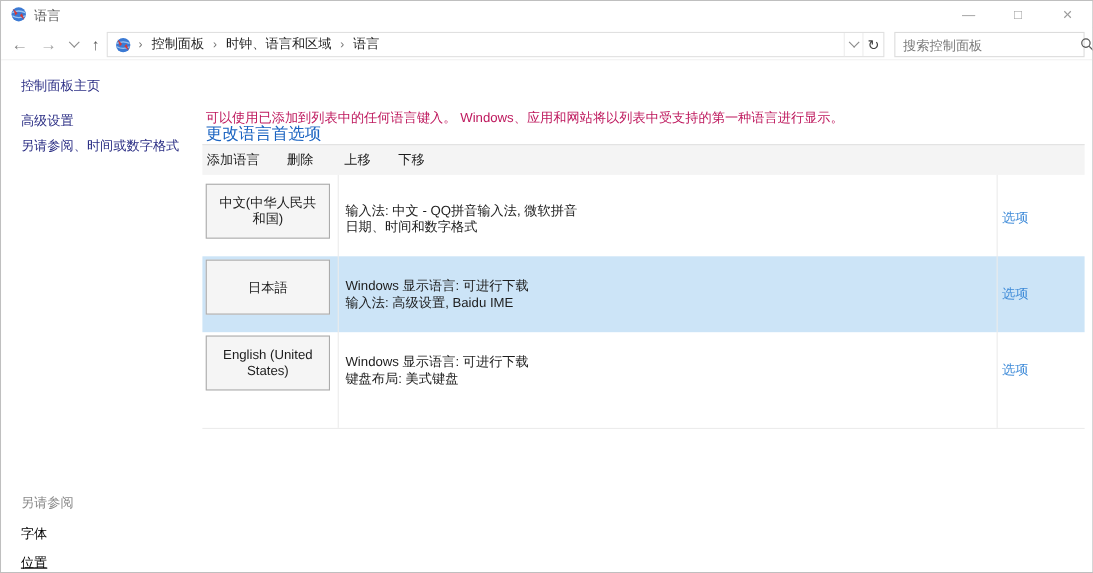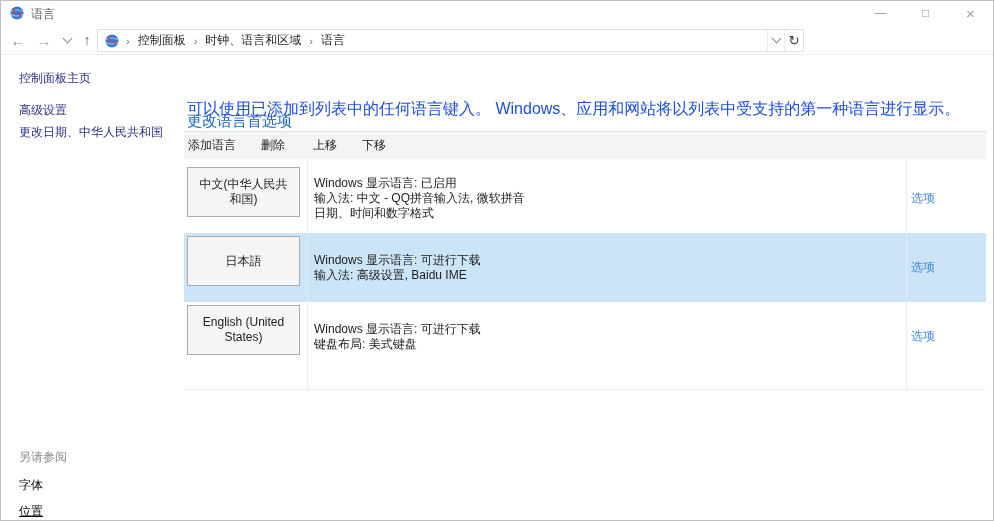--- a/index.html
+++ b/index.html
@@ -45,21 +45,21 @@
   .sl-0 { top:15px;text-align:center; }
   .sl-1 { top:47px; }
   .sl-2 { top:69px; }
   .see-also { position:absolute; left:18px; top:394px; font-size:12px; }
   .see-also-header { color:#8a8a8a; margin-bottom:11px; }
   .see-also .side-bottom-link { color:#000000; margin-bottom:9px; cursor:pointer; }
   .see-also .underlined { text-decoration:underline; }
 
   .content { position:relative; flex:1; }
   .page-title { position:absolute; left:3px; top:13px; font-size:15px; font-weight:400; color:#1a63c1;margin-top:44px; }
-  .page-desc { position:absolute; left:3px; top:44px; font-size:16px; color:#1d4ed8; }
+  .page-desc { position:absolute; left:3px; top:44px; font-size:12px; color:#be185d; }
 
   .toolbar { position:absolute; left:0; top:76px; width:802px; height:28px; background:#f4f4f4; border-top:1px solid #e2e2e2; display:flex; align-items:center; padding-left:4px; }
   .toolbar .tb-item { font-size:12px; color:#1c1c1c; margin-right:12px; cursor:pointer; }
   .tb-0 { width:61px; }
   .tb-1 { width:40px; }
   .tb-2 { width:37px; }
   .tb-3 { width:37px; }
 
   .langlist { position:absolute; left:0; top:104px; width:802px; height:231px; border-bottom:1px solid #ececec; }
   .gridline { position:absolute; top:0; bottom:0; width:1px; background:#ececec; z-index:3; }
@@ -120,28 +120,37 @@
         <span class="crumb">时钟、语言和区域</span>
         <span class="crumb-sep">›</span>
         <span class="crumb">语言</span>
       </div>
       <div class="addr-btn addr-dd">
           <span class="chev"></span>
         </div>
       <div class="addr-btn addr-refresh">↻</div>
     </div>
 
+    <div class="searchbox">
+      <input type="text" placeholder="搜索控制面板" style="">
+      <span class="search-icon">
+        <svg width="13" height="13" viewBox="0 0 13 13">
+          <circle cx="5.2" cy="5.2" r="3.8" fill="none" stroke="#555" stroke-width="1.1"></circle>
+          <line x1="8.2" y1="8.2" x2="12" y2="12" stroke="#555" stroke-width="1.1"></line>
+        </svg>
+      </span>
+    </div>
   </div>
 
   <div class="bodyarea">
 
     <div class="sidebar">
       <div class="side-link sl-0">控制面板主页</div>
       <div class="side-link sl-1">高级设置</div>
-      <div class="side-link sl-2">更改日期、中华人民共和国</div>
+      <div class="side-link sl-2">另请参阅、时间或数字格式</div>
       <div class="see-also">
         <div class="see-also-header">另请参阅</div>
         <div class="side-bottom-link">字体</div>
         <div class="side-bottom-link underlined">位置</div>
       </div>
     </div>
 
     <div class="content">
       <div class="page-title">更改语言首选项</div>
       <div class="page-desc">可以使用已添加到列表中的任何语言键入。 Windows、应用和网站将以列表中受支持的第一种语言进行显示。</div>
@@ -153,21 +162,20 @@
         <span class="tb-item tb-3">下移</span>
       </div>
 
       <div class="langlist">
         <div class="gridline gl-1"></div>
         <div class="gridline gl-2"></div>
 
         <div class="lang-row row-0">
           <div class="lang-tile">中文(中华人民共和国)</div>
           <div class="lang-details">
-            <div>Windows 显示语言: 已启用</div>
             <div>输入法: 中文 - QQ拼音输入法, 微软拼音</div>
             <div>日期、时间和数字格式</div>
           </div>
           <div class="options-link">选项</div>
         </div>
 
         <div class="lang-row row-1 selected">
           <div class="lang-tile">日本語</div>
           <div class="lang-details">
             <div>Windows 显示语言: 可进行下载</div>

